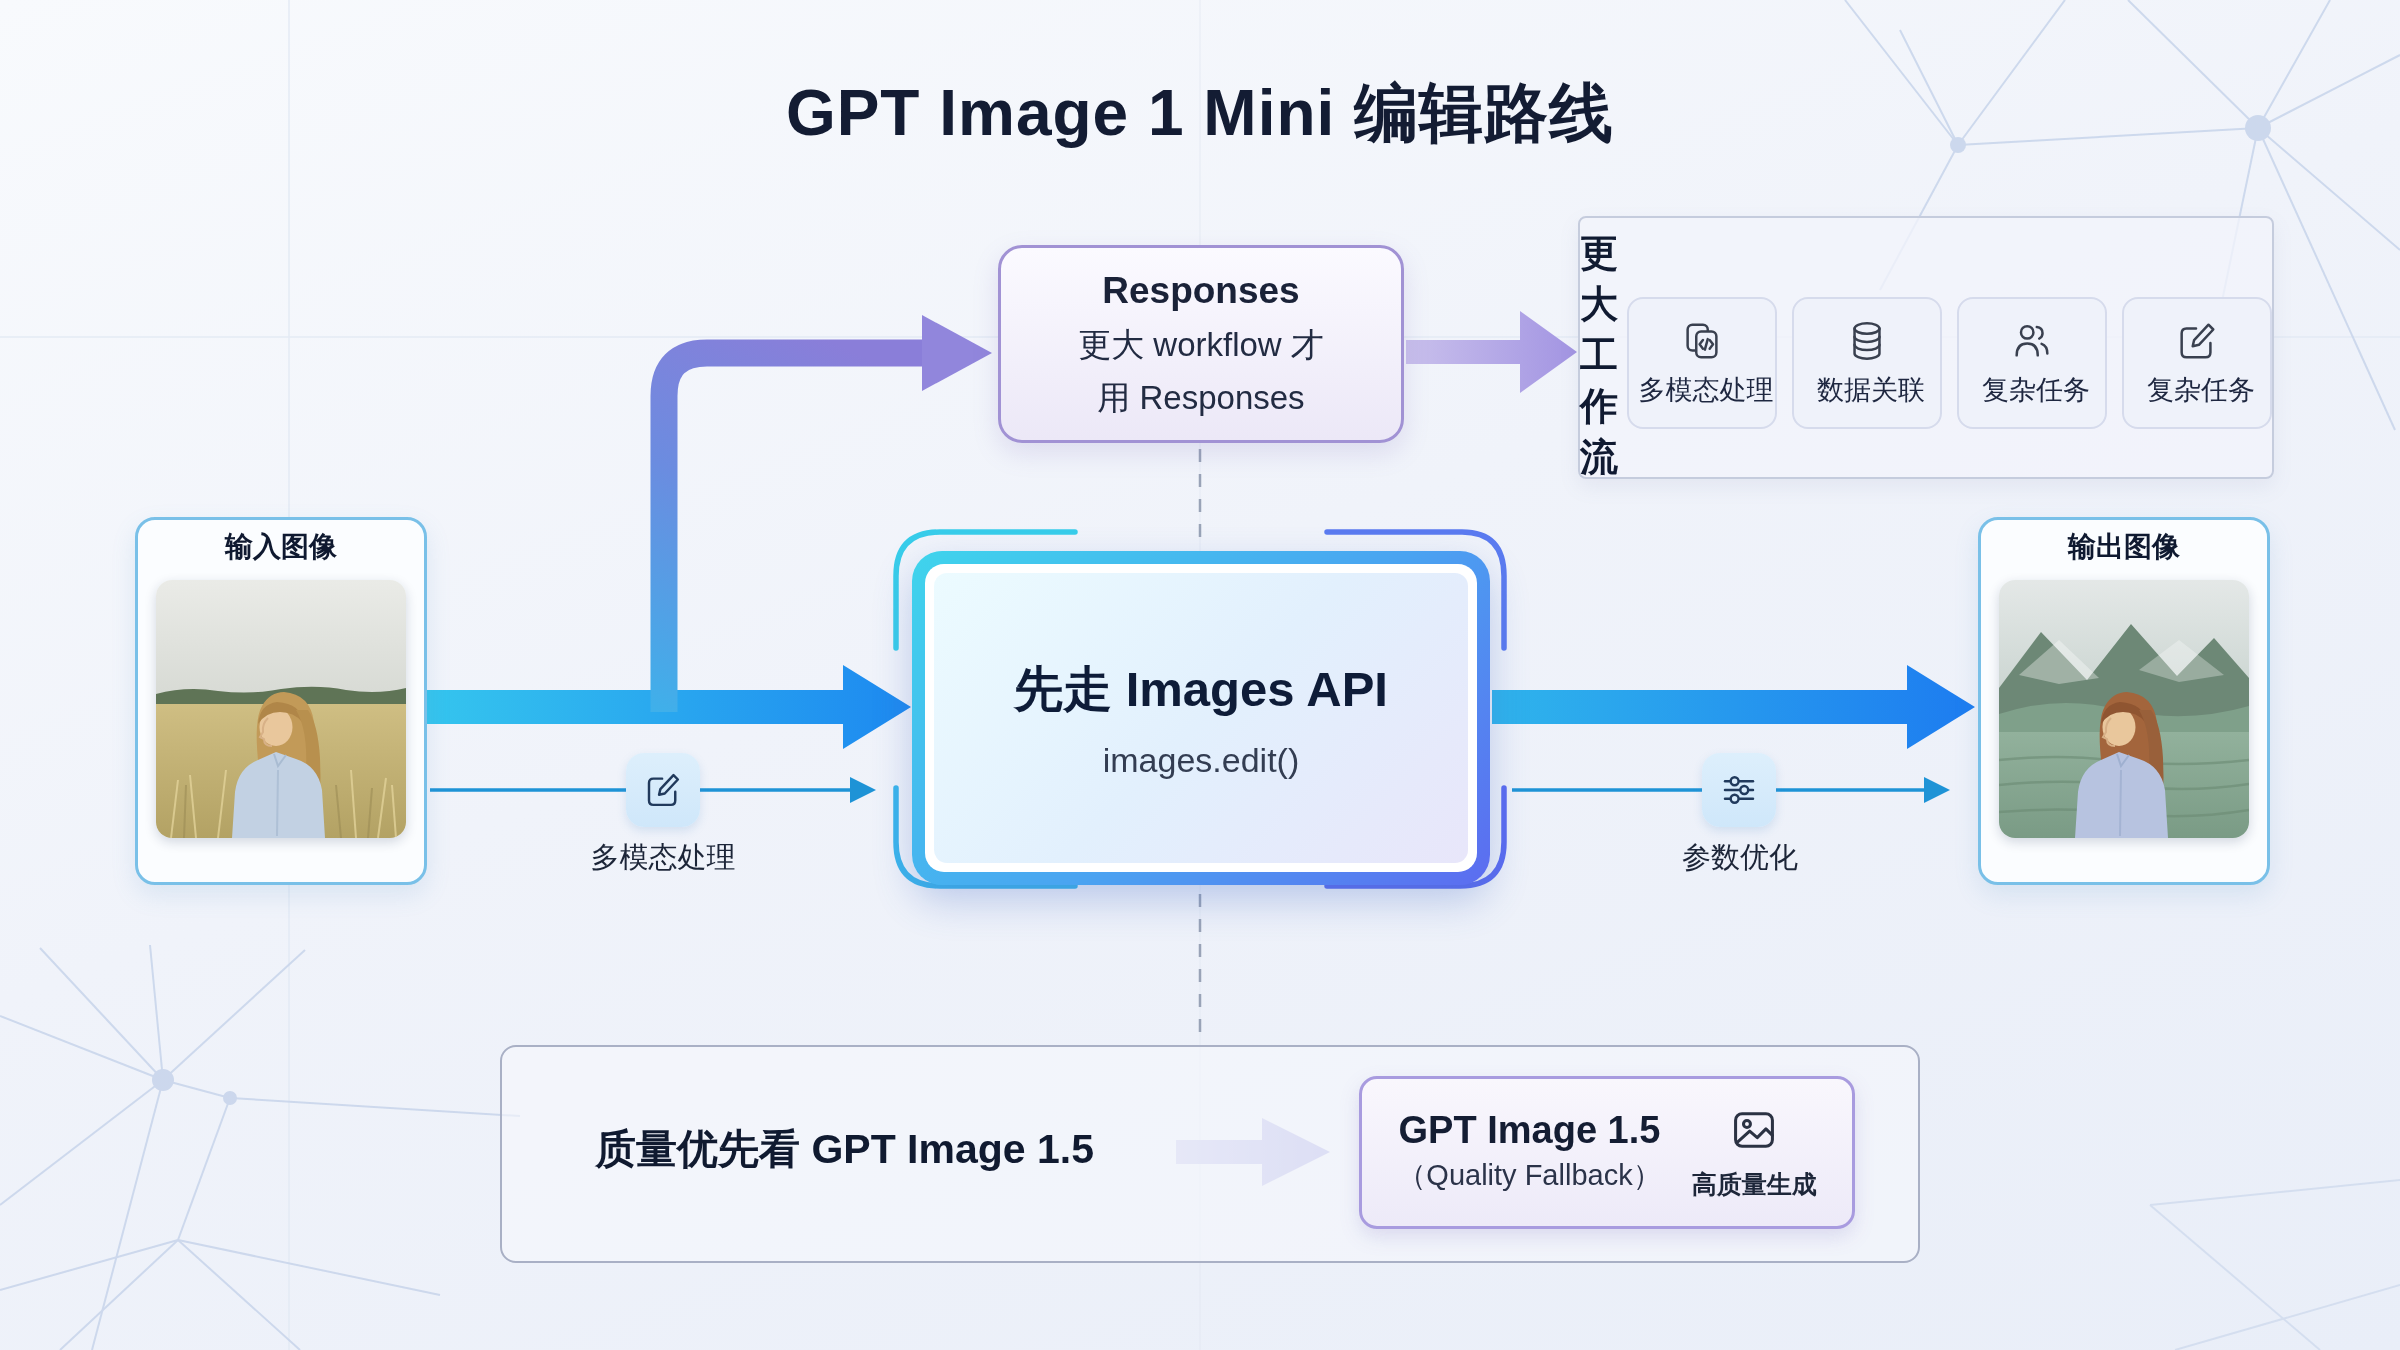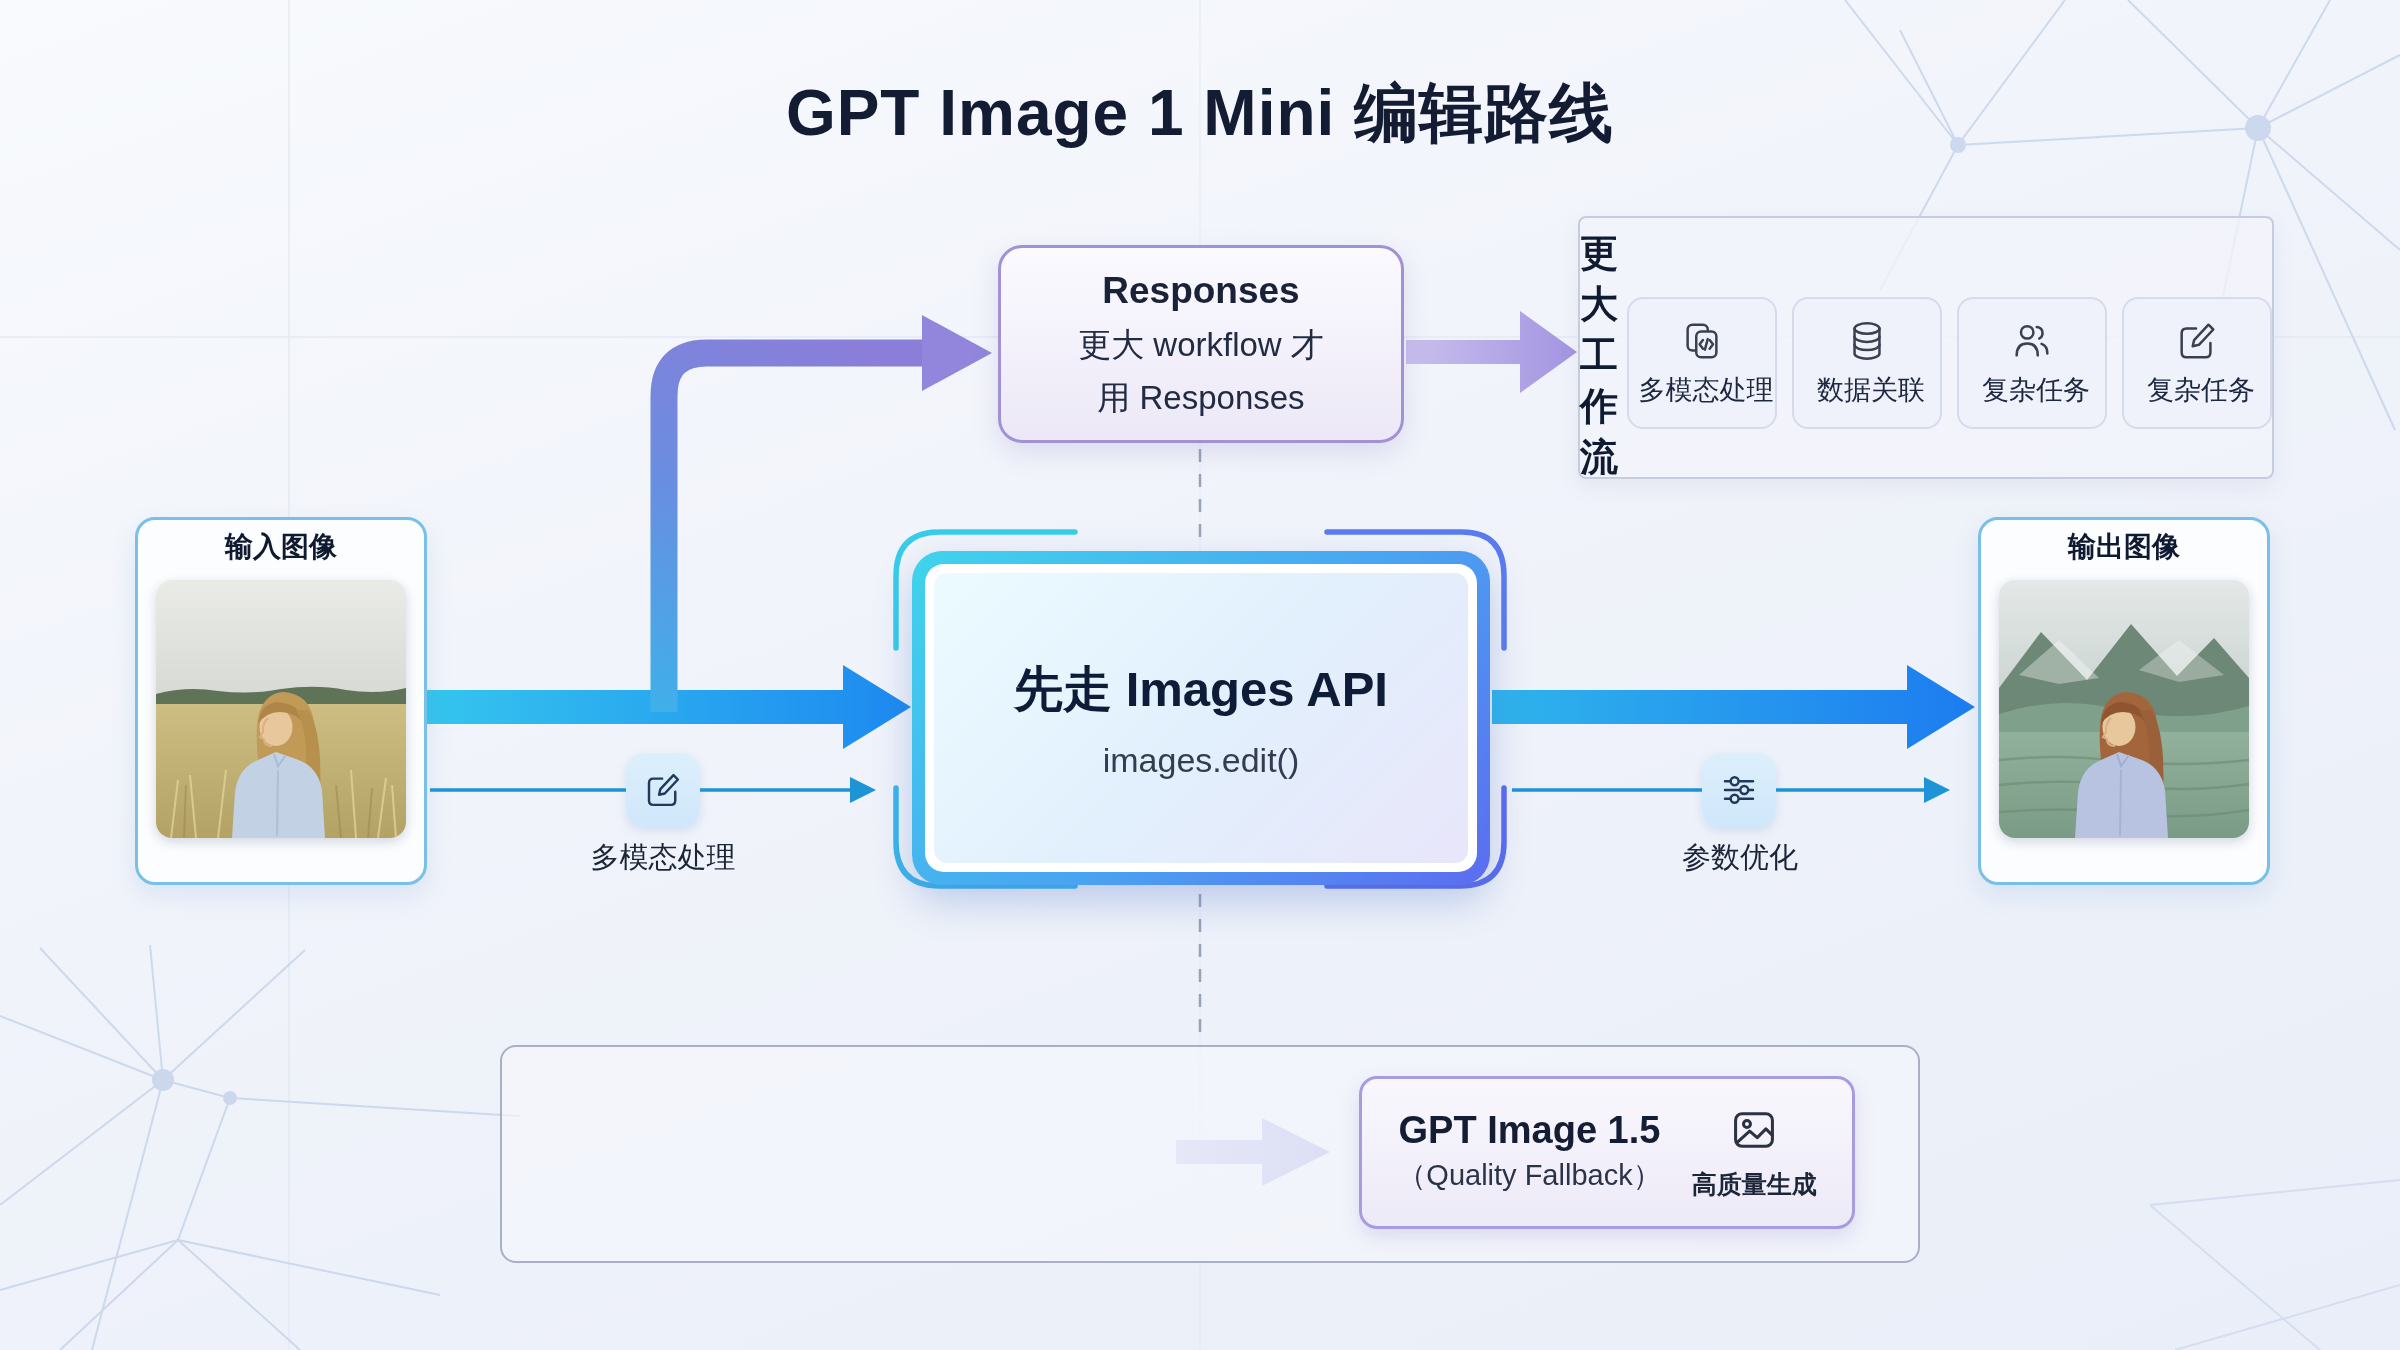--- a/index.html
+++ b/index.html
@@ -346,20 +346,21 @@
         <circle cx="19" cy="14" r="4.5" fill="#d9ecfb"></circle>
       <line x1="8" y1="24" x2="40" y2="24"></line>
         <circle cx="30" cy="24" r="4.5" fill="#d9ecfb"></circle>
       <line x1="8" y1="34" x2="40" y2="34"></line>
         <circle cx="19" cy="34" r="4.5" fill="#d9ecfb"></circle>
     </svg>
   </div>
   <div class="abs edge-label" id="param-opt-label">参数优化</div>
 
   <div class="abs" id="fallback-box"></div>
+  <div class="abs" id="fallback-text">质量优先看 GPT Image 1.5</div>
   <div class="abs" id="gpt15-box">
     <div id="gpt15-left">
       <div id="gpt15-title">GPT Image 1.5</div>
       <div id="gpt15-sub">（Quality Fallback）</div>
     </div>
     <div id="gpt15-right">
       <svg width="52" height="52" viewBox="0 0 48 48" fill="none" stroke="#2b3243" stroke-width="2.8" stroke-linecap="round" stroke-linejoin="round">
         <rect x="7" y="9" width="34" height="30" rx="6"></rect>
         <circle cx="17.5" cy="18.5" r="3.2"></circle>
         <path d="M9,35 L20,25 L27,31 L35,23 L41,29"></path>

